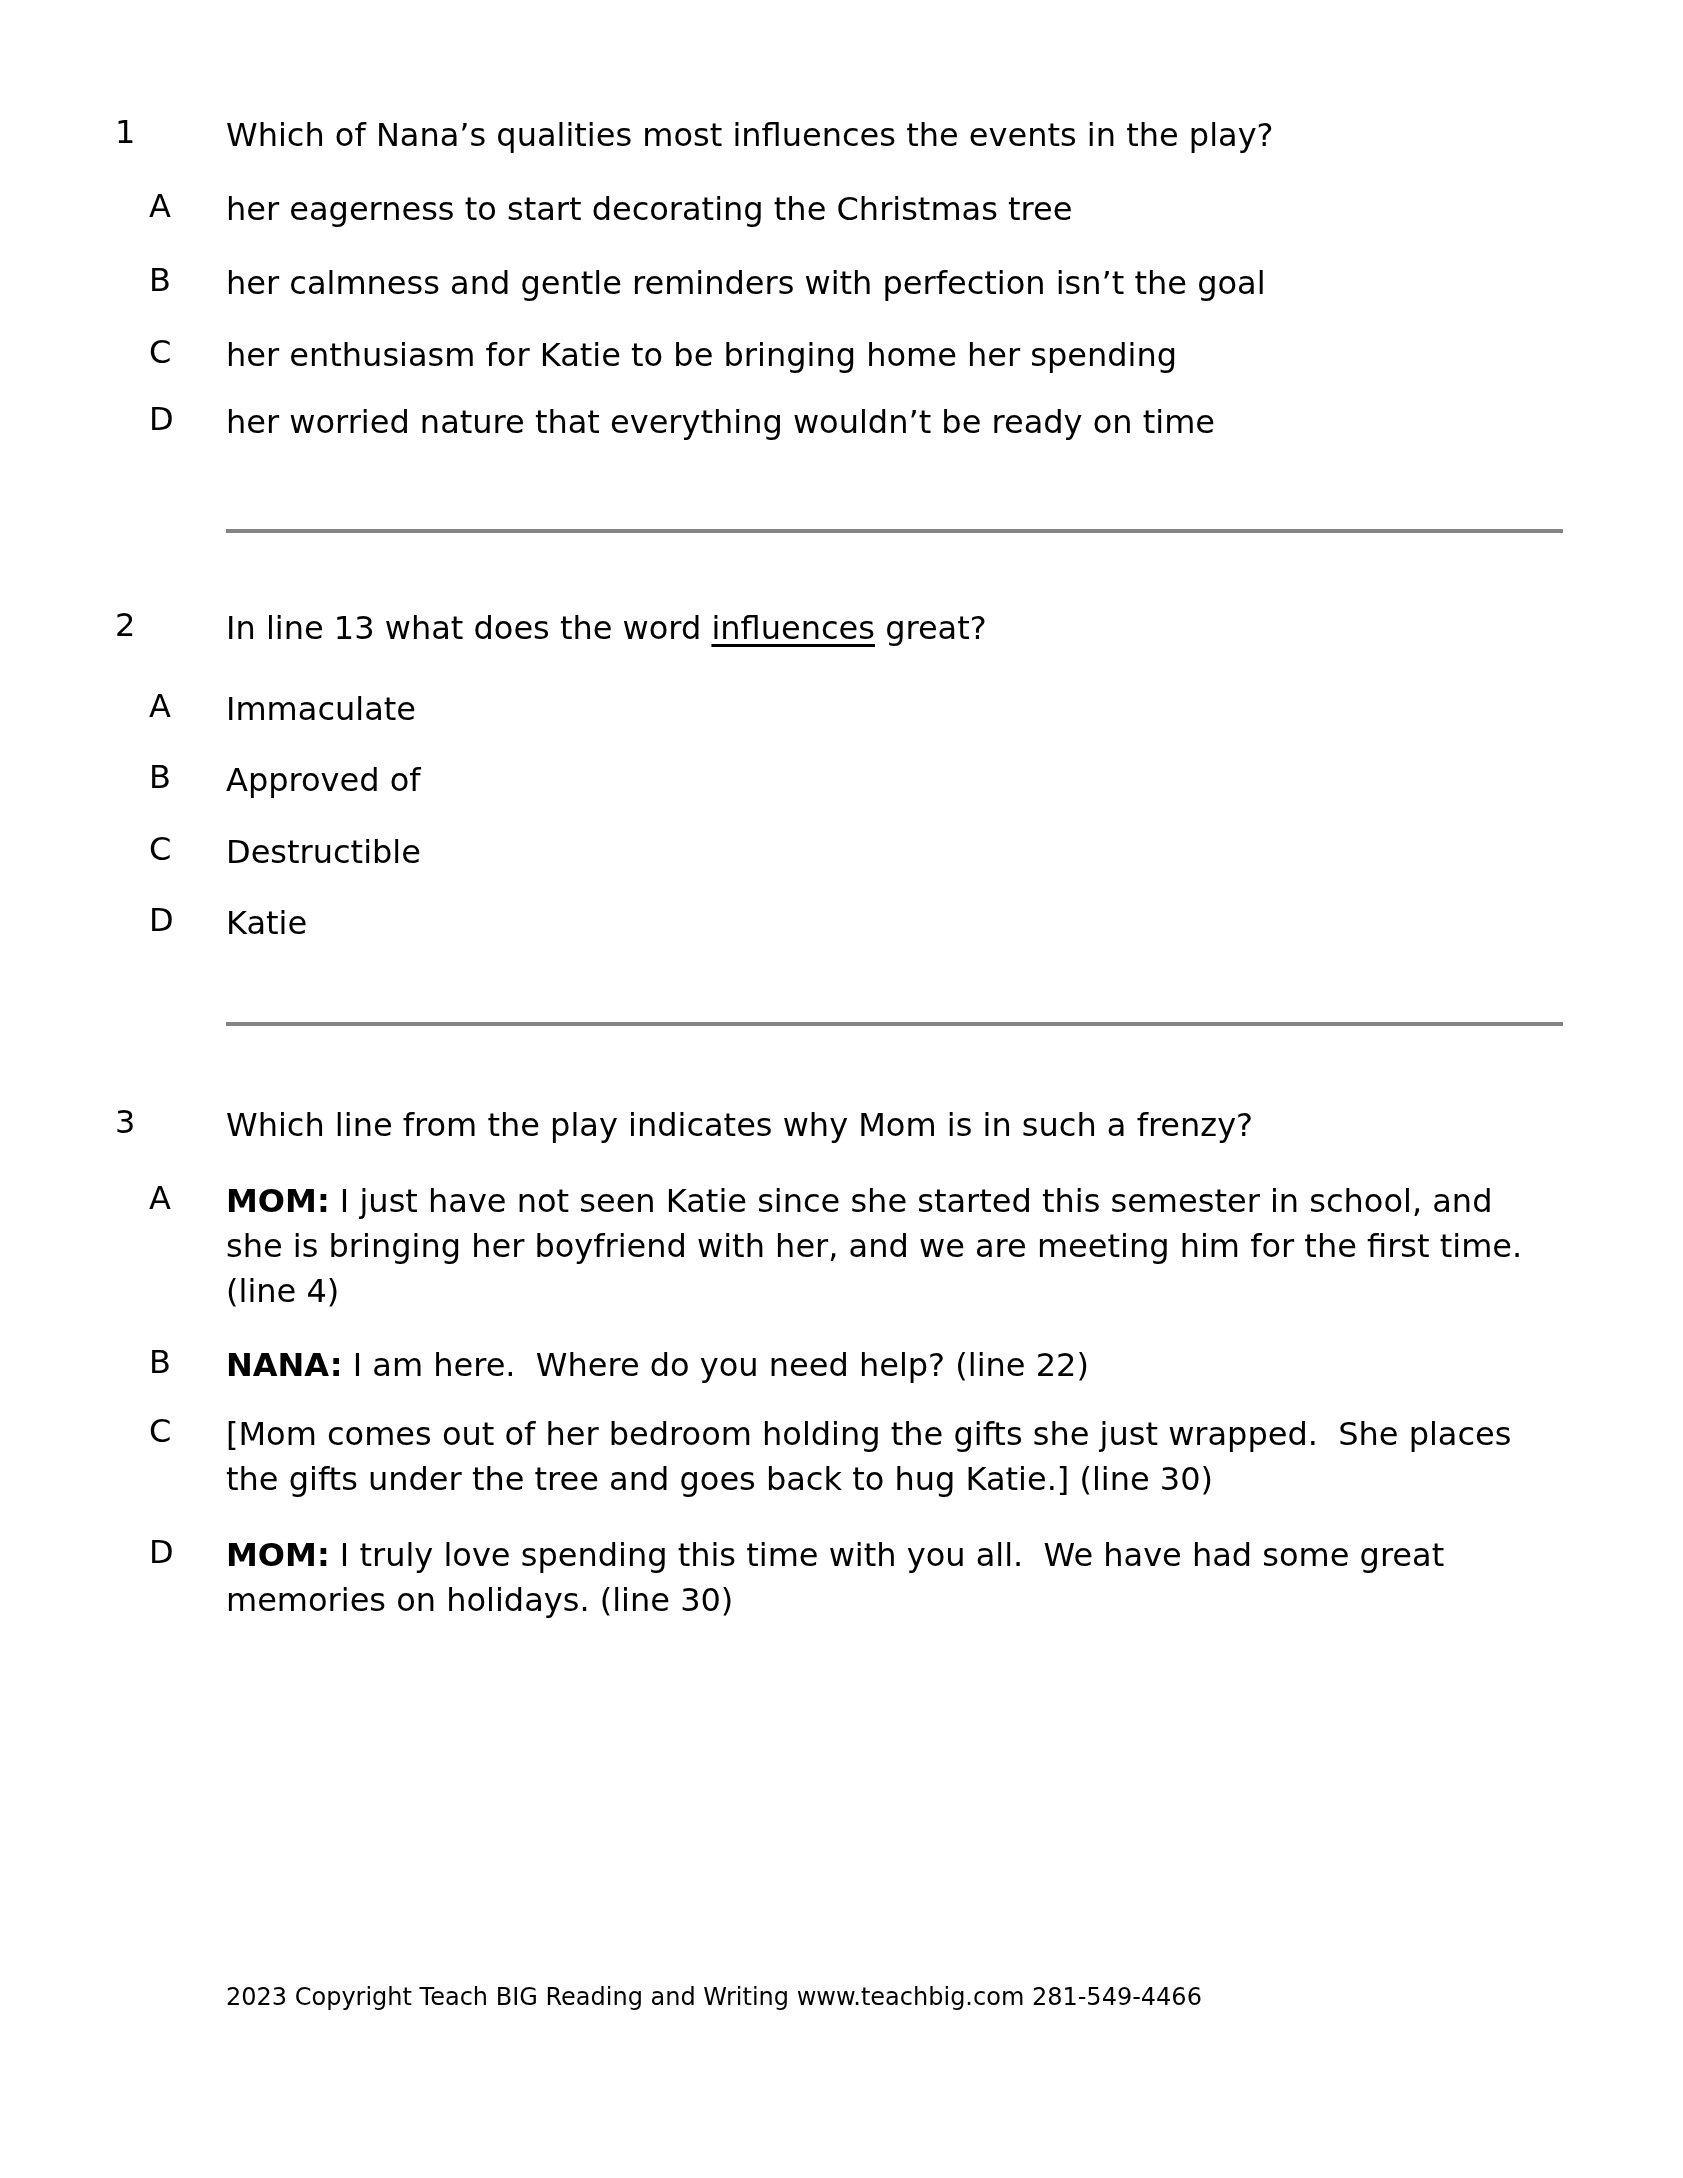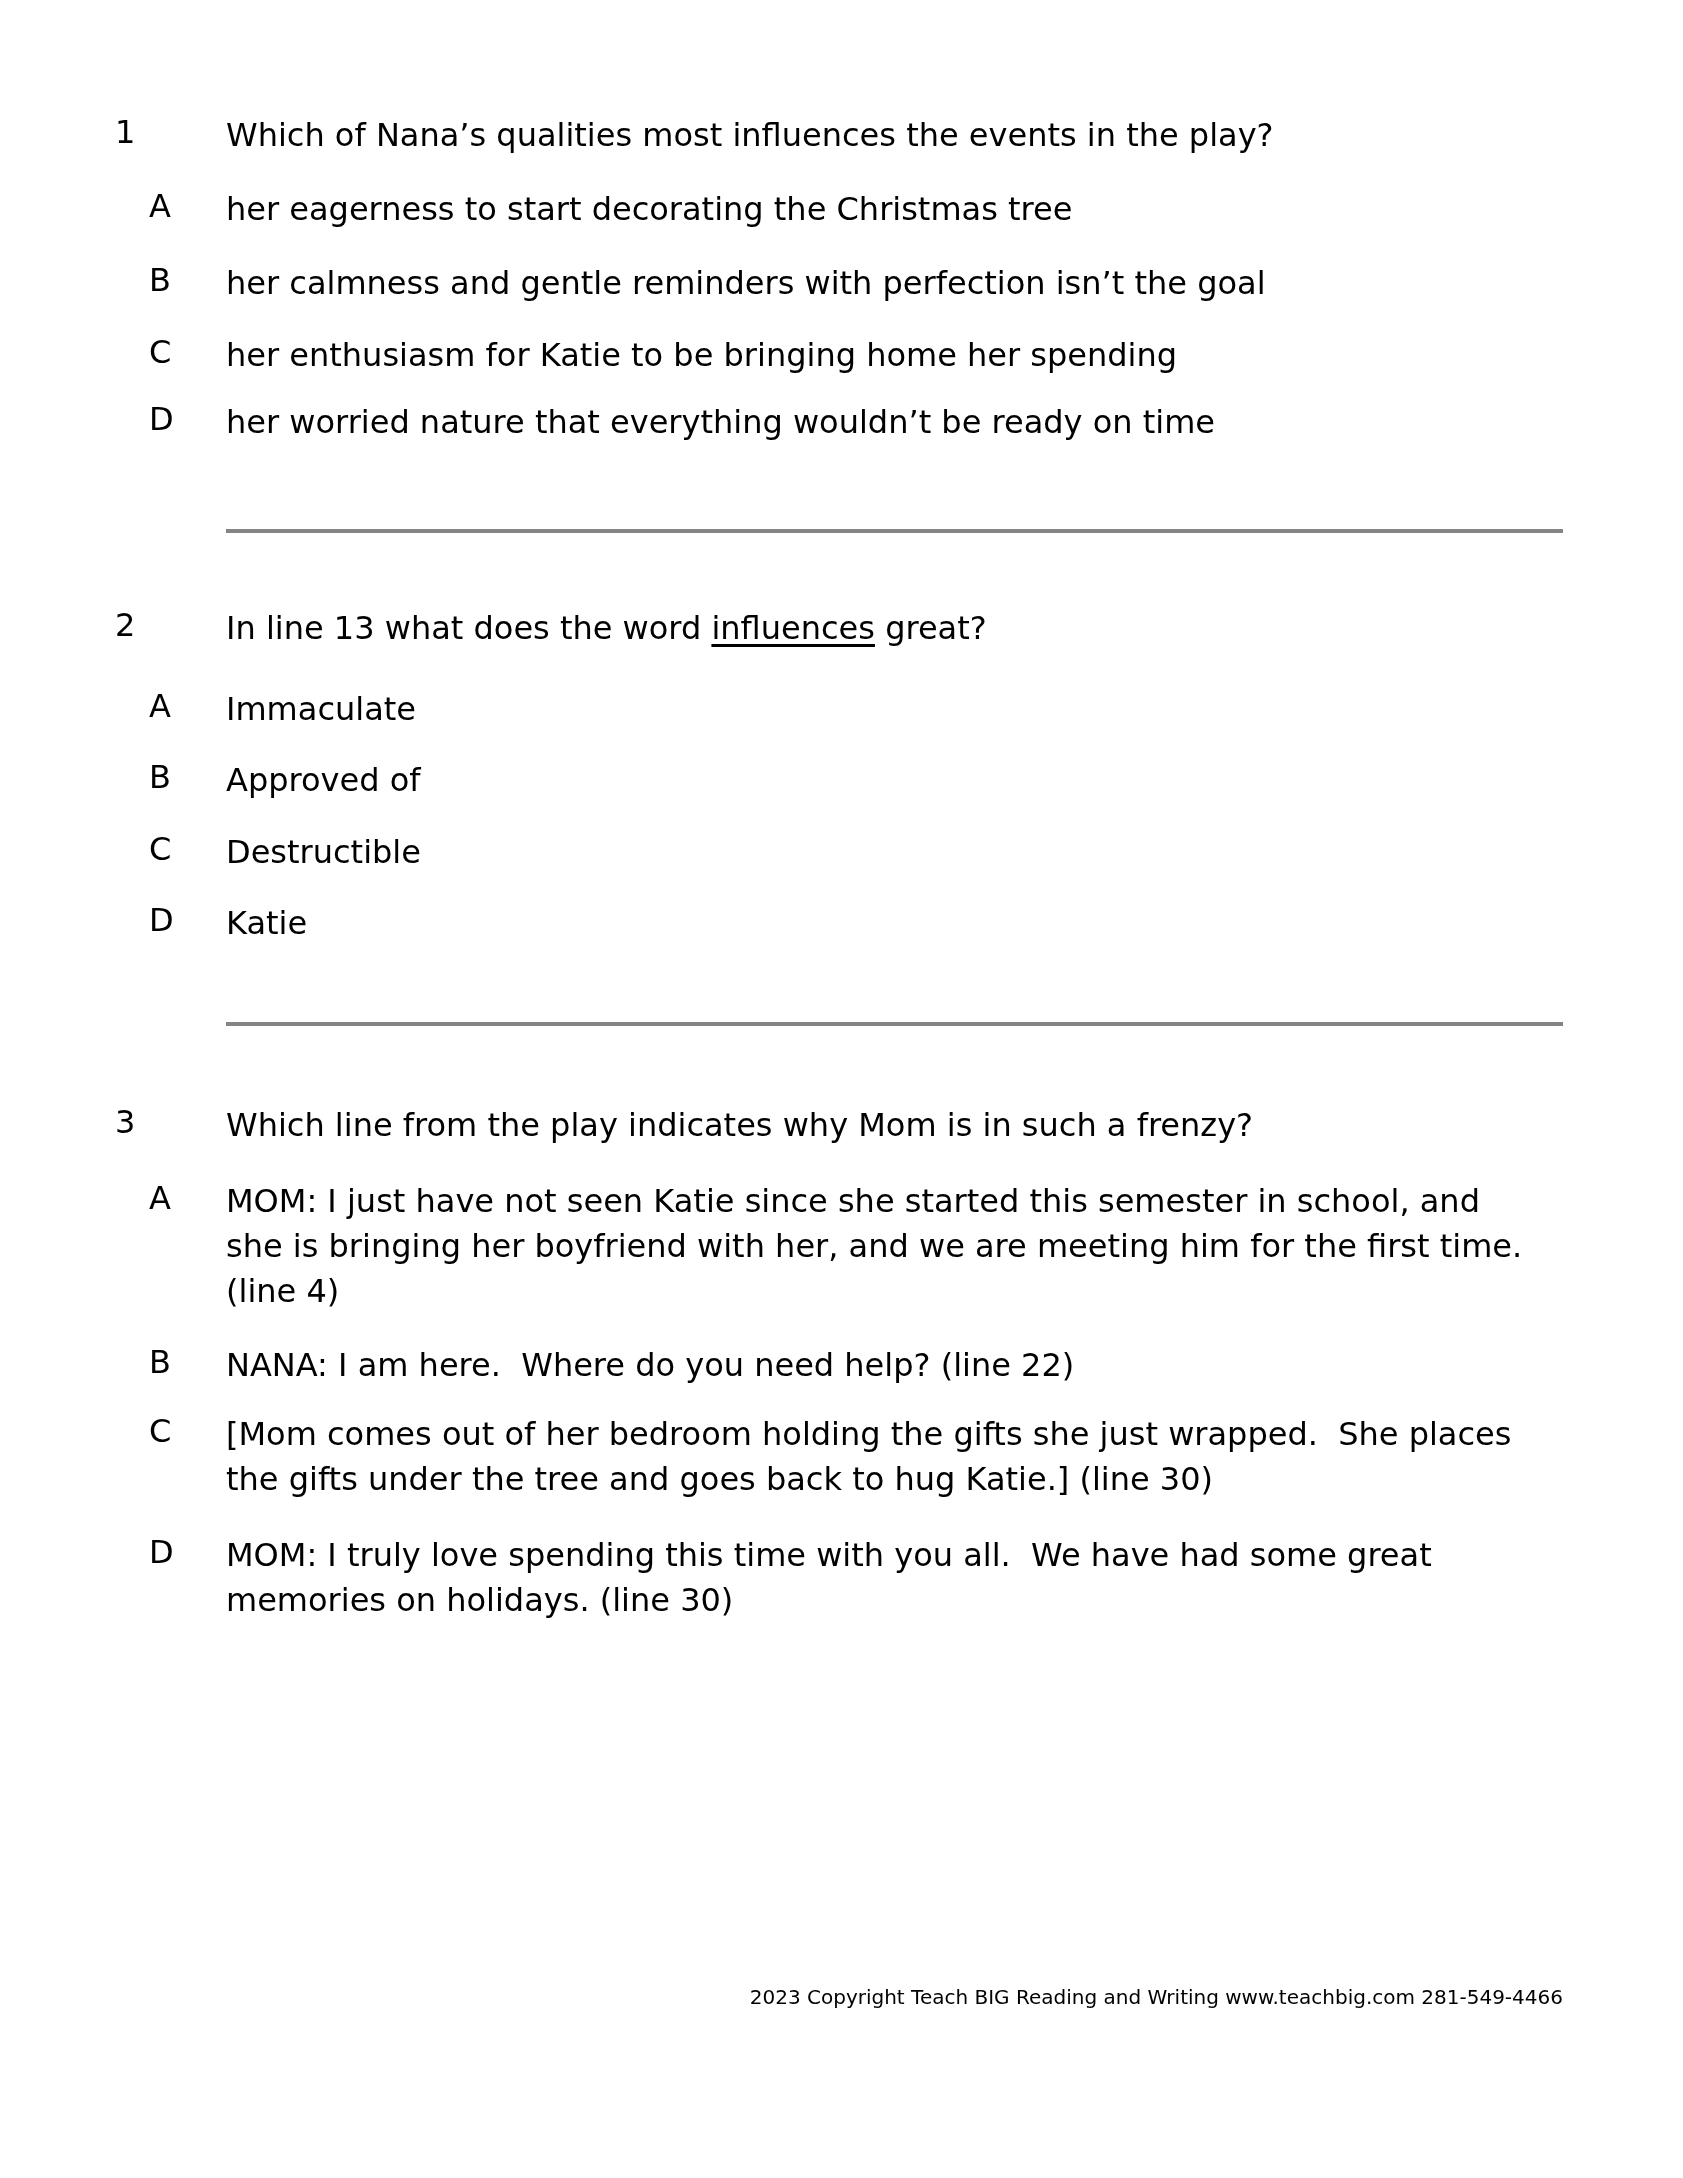--- a/index.html
+++ b/index.html
@@ -29,35 +29,35 @@
     left: 226px;
     width: 1346px;
     line-height: 45px;
     white-space: pre-wrap;
   }
   .u {
     text-decoration: underline;
     text-decoration-thickness: 3px;
     text-underline-offset: 5px;
   }
-  .b { font-weight: normal; margin-top: 36px; }
+  .b { font-weight: bold; margin-top: 36px; }
   .i { }
   .divider {
     position: absolute;
     left: 226px;
     width: 1337px;
     height: 4px;
     background: #848484;
   }
   .footer {
     position: absolute;
     left: 226px;
     width: 1337px;
-    text-align: right;
-    font-size: 20px;
+    text-align: left;
+    font-size: 24px;
     line-height: 40px;
   }
 </style>
 </head>
 <body>
 
 <div class="row" style="top:113px">
   <span class="qnum">1</span>
   <span class="qtext">Which of Nana’s qualities most influences the events in the play?</span>
 </div>

